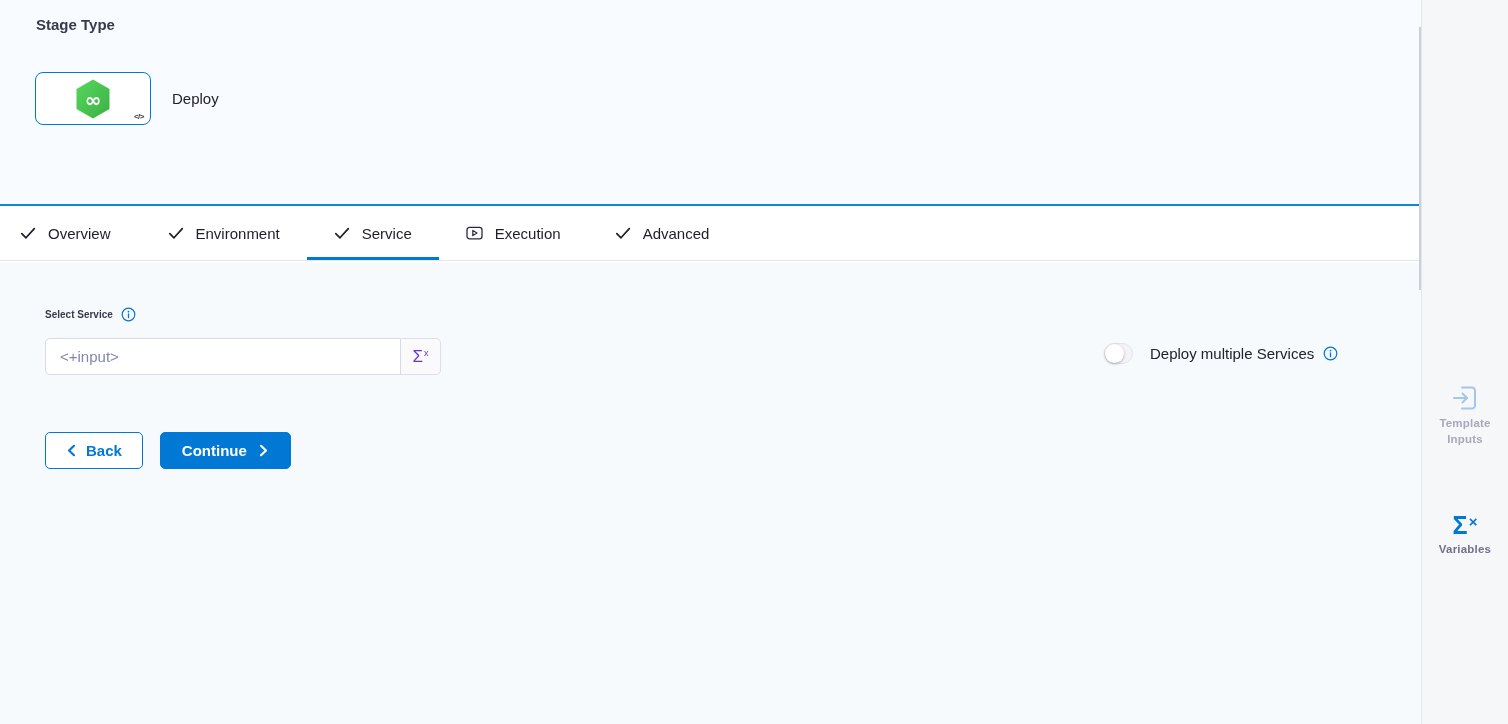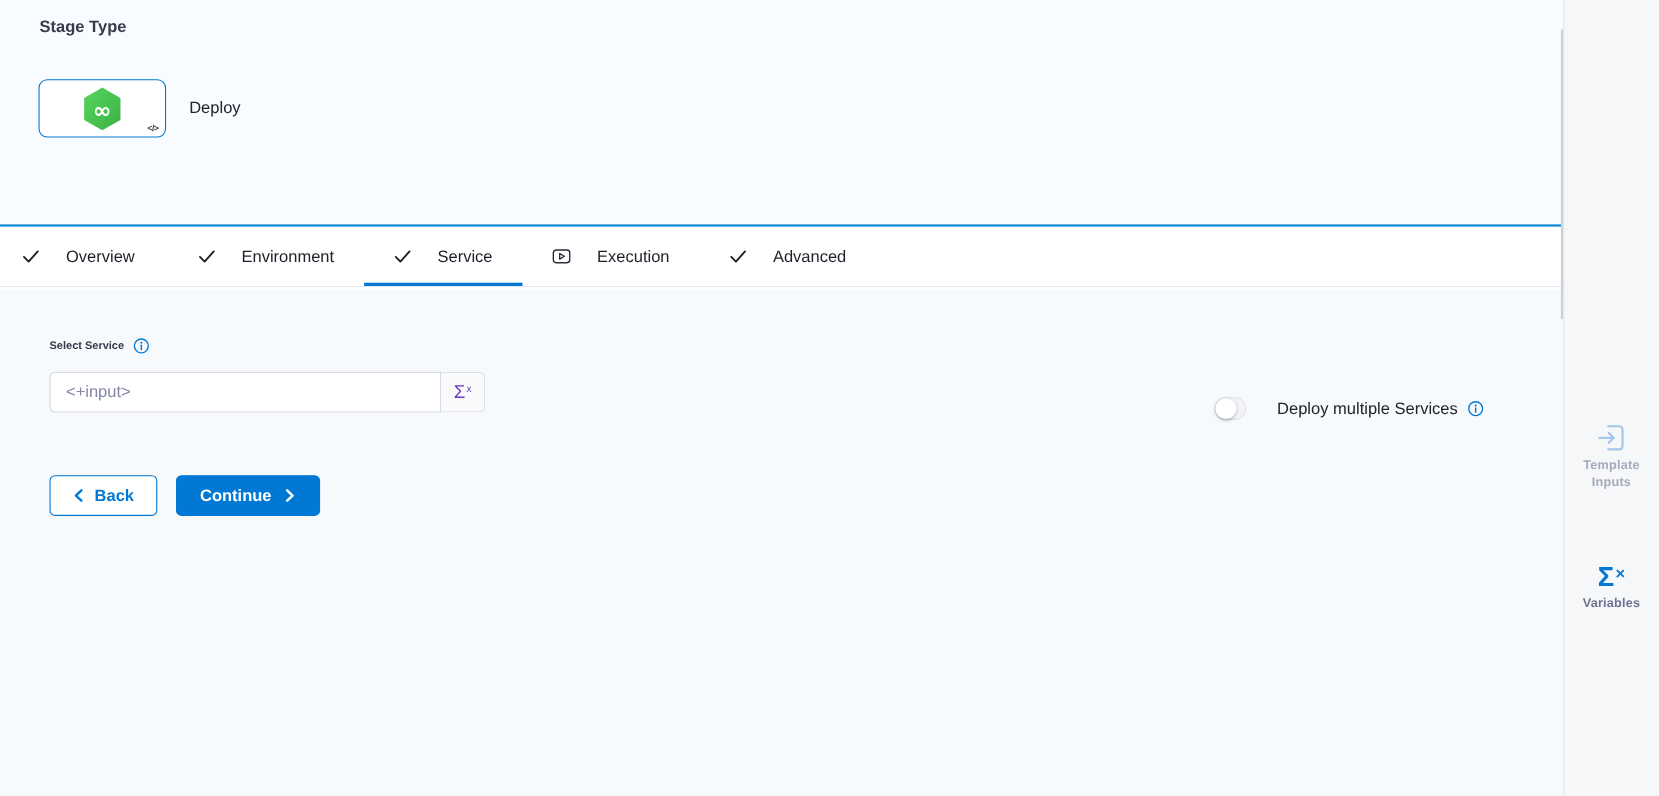--- a/index.html
+++ b/index.html
@@ -51,21 +51,21 @@
   
   .tabbar {
     height: 55px;
     background: #ffffff;
     border-bottom: 1px solid #e7e9ee;
     display: flex;
     align-items: stretch;
   }
   .tab {
     position: relative;
-    display: flex; align-items: center; gap: 24px;
+    display: flex; align-items: center; gap: 12px;
     padding: 0 27px;
     font-size: 15px; color: #1d1f29;
     cursor: pointer;
     white-space: nowrap;
   }
   .tab:first-child { padding-left: 20px; padding-right: 30px; }
   .tab.active::after {
     content: "";
     position: absolute; left: 0; right: 0; bottom: 0;
     height: 3px; background: #0278d5;
@@ -102,22 +102,22 @@
     border: 1px solid #dddee8;
     border-left: none;
     border-radius: 0 5px 5px 0;
     display: flex; align-items: center; justify-content: center;
     color: #6938c0; font-size: 17px; font-weight: 400;
     cursor: pointer;
   }
   .expr-btn .sup { font-size: 9px; margin-top: -8px; margin-left: 1px; }
 
   .toggle-group {
-    position: absolute; left: 1104px; top: 98px;
-    display: flex; align-items: center; gap: 28px;
+    position: absolute; left: 1104px; top: 80px;
+    display: flex; align-items: center; gap: 17px;
   }
   .toggle {
     position: relative; width: 29px; height: 21px;
     background: #f4f4f8;
     border: 1px solid #e2e3eb;
     border-radius: 11px;
     cursor: pointer;
   }
   .toggle-knob {
     position: absolute; left: 0; top: 0;

